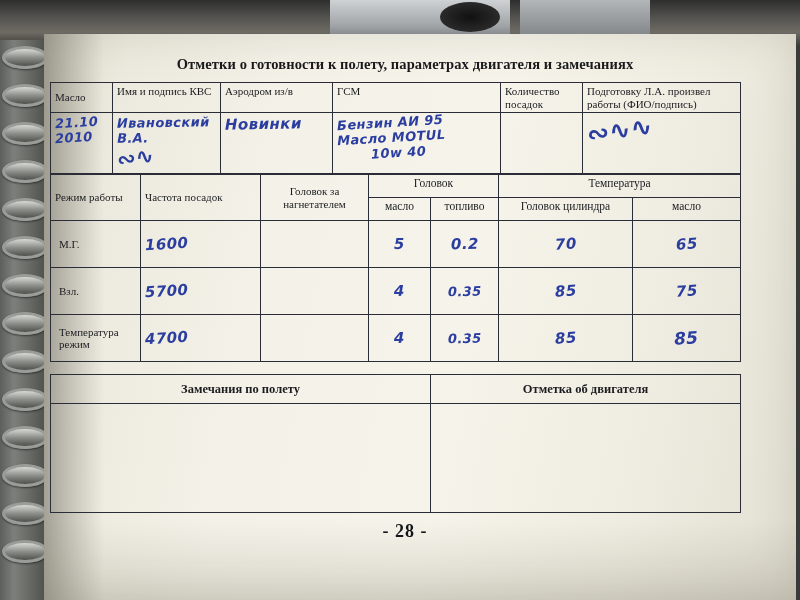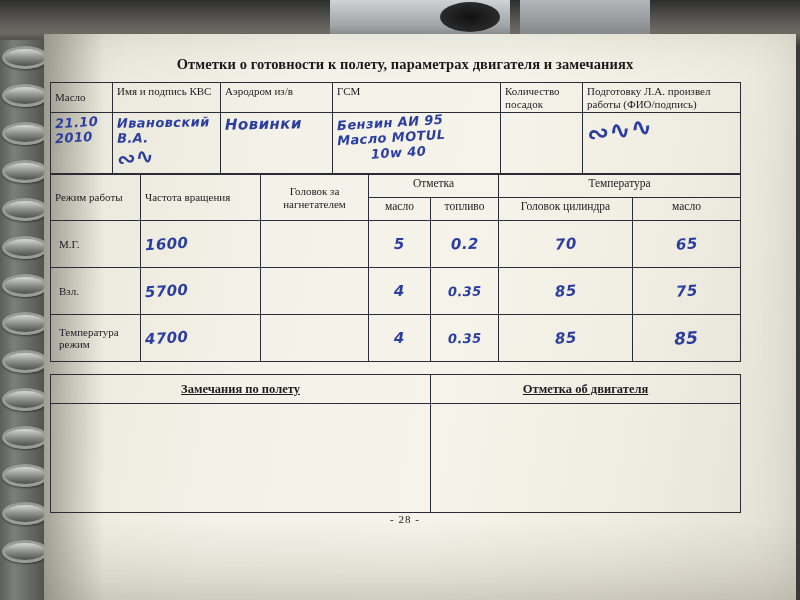--- a/index.html
+++ b/index.html
@@ -153,28 +153,29 @@
     margin: 10px 0 5px 6px;
   }
 
   
   .t1 td { height: 22px; }
   .t1 .row-data td { height: 56px; }
 
   .t2 .row-data td { height: 42px; vertical-align: middle; }
   .t2 .lbl { font-size: 11px; padding-left: 8px; }
 
-  .t3 td { height: 104px; text-decoration: underline; }
+  .t3 td { height: 104px; }
   .t3 .th { height: 24px; text-align: center; font-weight: bold; font-size: 12.5px; vertical-align: middle; }
 
   .pageno {
     text-align: center;
-    font-weight: normal;
-    font-size: 11px;
+    font-weight: bold;
+    font-size: 18px;
     color: #15161a;
+    margin-top: 8px;
     margin-left: 6px;
     letter-spacing: 1px;
   }
 
   .sig {
     display: inline-block;
     font-family: "DejaVu Sans", sans-serif;
     color: #2b3ea0;
     font-size: 22px;
     font-style: italic;
@@ -267,23 +268,23 @@
         <col style="width:120px">
         <col style="width:108px">
         <col style="width:62px">
         <col style="width:68px">
         <col style="width:134px">
         <col style="width:108px">
       </colgroup>
       <tbody>
           <tr>
         <td rowspan="2" class="hdr-cell vmid">Режим работы</td>
-        <td rowspan="2" class="hdr-cell vmid">Частота вращения</td>
+        <td rowspan="2" class="hdr-cell vmid">Частота посадок</td>
         <td rowspan="2" class="hdr-cell hdr-center vmid">Головок за нагнетателем</td>
-        <td colspan="2" class="hdr-center" style="height:18px">Отметка</td>
+        <td colspan="2" class="hdr-center" style="height:18px">Головок</td>
         <td colspan="2" class="hdr-center" style="height:18px">Температура</td>
       </tr>
       <tr>
         <td class="hdr-center" style="height:18px">масло</td>
         <td class="hdr-center" style="height:18px">топливо</td>
         <td class="hdr-center" style="height:18px">Головок цилиндра</td>
         <td class="hdr-center" style="height:18px">масло</td>
       </tr>
 
       <tr class="row-data">

